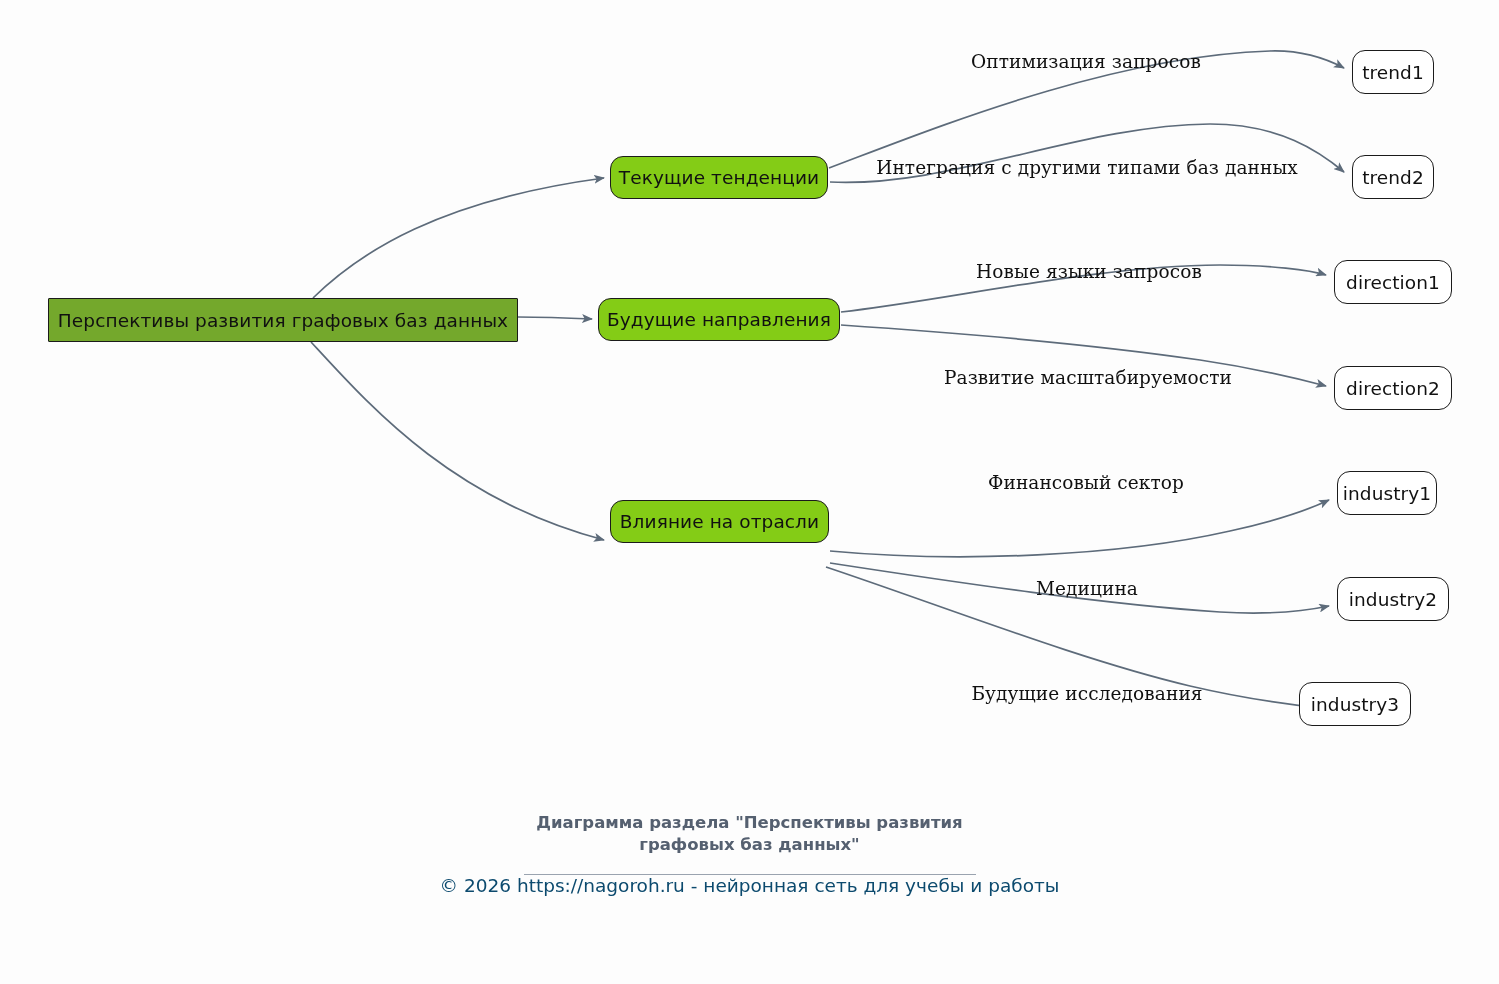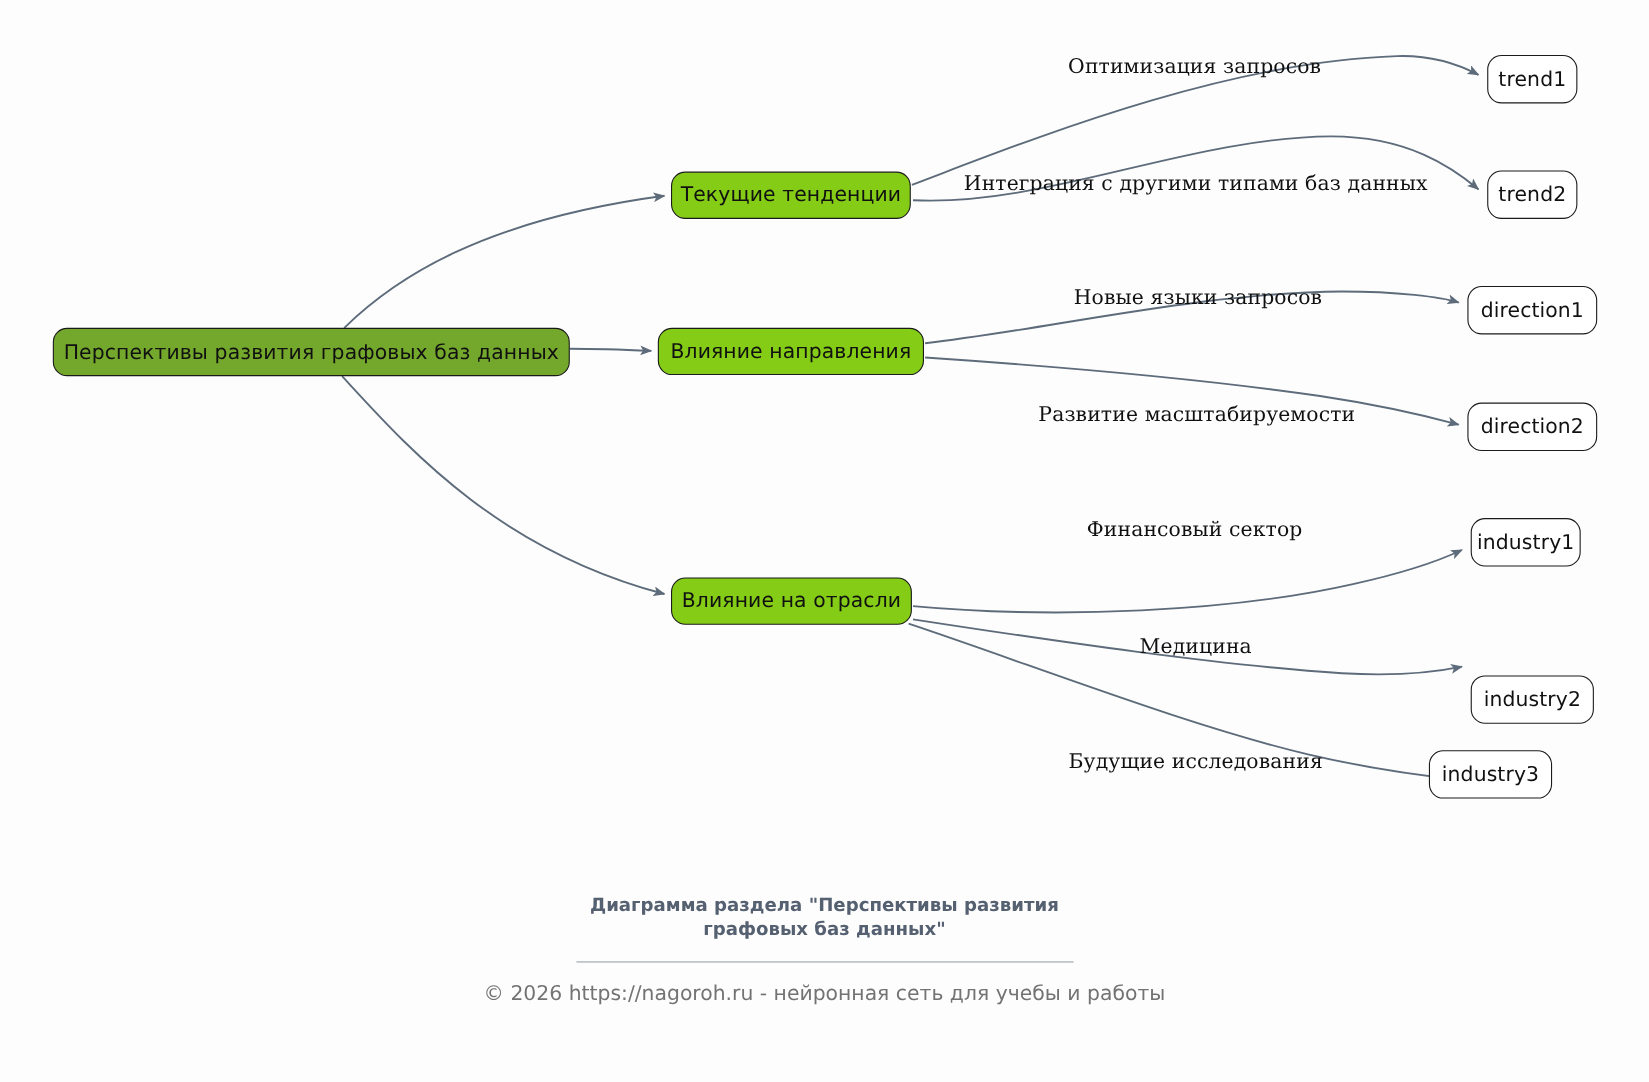--- a/index.html
+++ b/index.html
@@ -29,21 +29,21 @@
     display: flex;
     align-items: center;
     justify-content: center;
     white-space: nowrap;
     color: #111111;
     font-family: "DejaVu Sans", sans-serif;
   }
   .node-root {
     background: #74A82C;
     border: 1.4px solid #1b1b1b;
-    border-radius: 13px;
+    border-radius: 1px;
     font-size: 18.5px;
     letter-spacing: 0.1px;
   }
   .node-branch {
     background: #84cc16;
     border: 1.4px solid #1b1b1b;
     border-radius: 13px;
     font-size: 18.5px;
     letter-spacing: 0.1px;
   }
@@ -77,22 +77,21 @@
     line-height: 22px;
     white-space: pre-line;
   }
   #footer-rule {
     width: 452px;
     height: 1px;
     background: #9aa3af;
     margin: 18px auto 0 auto;
   }
   #footer-credit {
-    margin-top: 18px;
-    color: #737373;
+    color: #0c4a6e;
     font-size: 18.5px;
   }
 </style>
 </head>
 <body>
 
 <div id="canvas">
 
   <svg id="edges" viewBox="0 0 1499 984" xmlns="http://www.w3.org/2000/svg">
     <defs>
@@ -126,24 +125,24 @@
 
   <div class="node node-root" style="left:48px; top:298px; width:470px; height:44px;">
     <span>Перспективы развития графовых баз данных</span>
   </div>
 
   <div class="node node-branch" style="left:610px; top:156px; width:218px; height:43px;">
     <span>Текущие тенденции</span>
   </div>
 
   <div class="node node-branch" style="left:598px; top:298px; width:242px; height:43px;">
-    <span>Влияние направления</span>
+    <span>Будущие направления</span>
   </div>
 
-  <div class="node node-branch" style="left:610px; top:525px; width:219px; height:43px;">
+  <div class="node node-branch" style="left:610px; top:500px; width:219px; height:43px;">
     <span>Влияние на отрасли</span>
   </div>
 
   <div class="node node-leaf" style="left:1352px; top:50px; width:82px; height:44px;">
     <span>trend1</span>
   </div>
 
   <div class="node node-leaf" style="left:1352px; top:155px; width:82px; height:44px;">
     <span>trend2</span>
   </div>
@@ -153,21 +152,21 @@
   </div>
 
   <div class="node node-leaf" style="left:1334px; top:366px; width:118px; height:44px;">
     <span>direction2</span>
   </div>
 
   <div class="node node-leaf" style="left:1337px; top:471px; width:100px; height:44px;">
     <span>industry1</span>
   </div>
 
-  <div class="node node-leaf" style="left:1337px; top:577px; width:112px; height:44px;margin-top:37px;">
+  <div class="node node-leaf" style="left:1337px; top:577px; width:112px; height:44px;">
     <span>industry2</span>
   </div>
 
   <div class="node node-leaf" style="left:1299px; top:682px; width:112px; height:44px;">
     <span>industry3</span>
   </div>
 
   <div class="edge-label" style="left:1086px; top:61px;">Оптимизация запросов</div>
 
   <div class="edge-label" style="left:1087px; top:167px;">Интеграция с другими типами баз данных</div>

